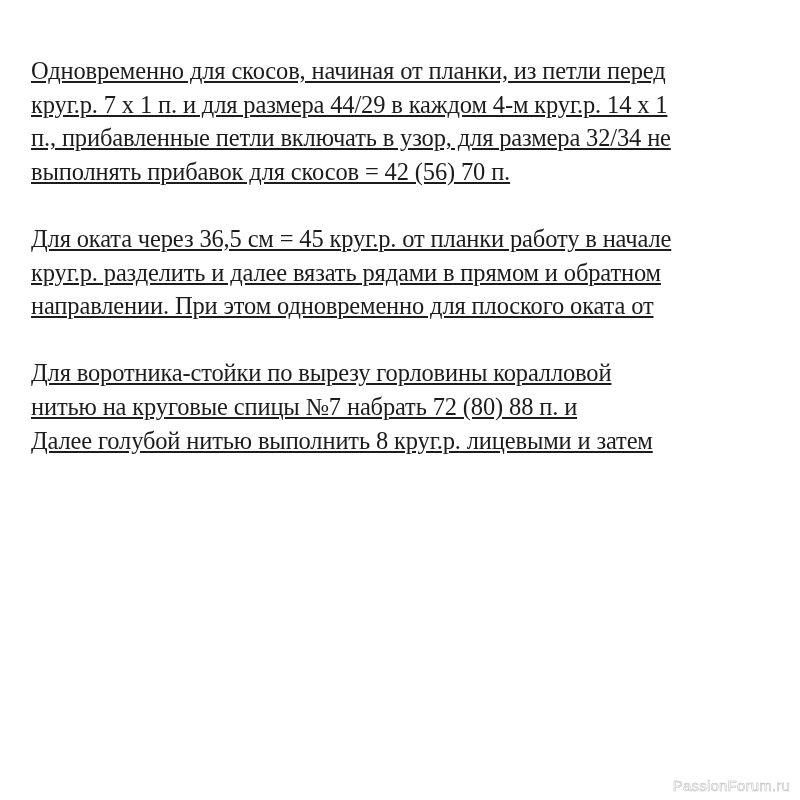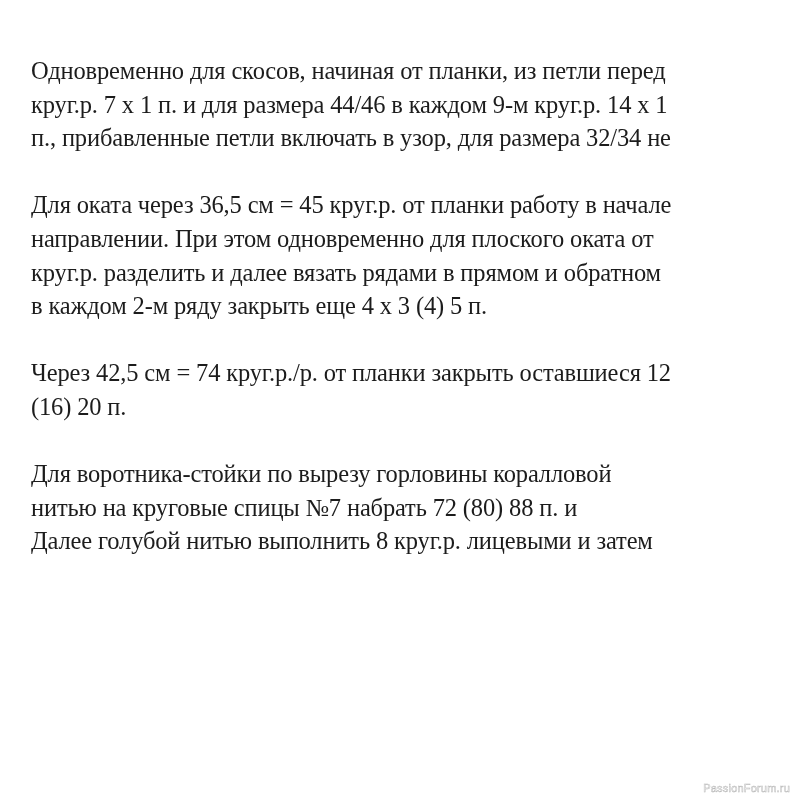--- a/index.html
+++ b/index.html
@@ -19,58 +19,55 @@
       top: 54px;
       width: 760px;
       font-family: "Liberation Serif", "DejaVu Serif", serif;
       font-size: 24.5px;
       line-height: 33.6px;
       color: #1c1c1c;
       letter-spacing: -0.15px;
     }
     .para {
       margin: 0 0 33.6px 0;
+      text-decoration: underline;
     }
     .line {
       display: block;
       white-space: nowrap;
     }
     .watermark {
       position: absolute;
       right: 10px;
       bottom: 6px;
       font-family: "Liberation Sans", "DejaVu Sans", sans-serif;
-      font-size: 11px;
+      font-size: 15px;
       color: #ffffff;
       -webkit-text-stroke: 0.5px #b8b8b8;
       letter-spacing: 0.2px;
     }
   </style>
 </head>
 <body>
 
 <div class="page">
 
   <div class="para">
     <span class="line">Одновременно для скосов, начиная от планки, из петли перед</span>
-    <span class="line">круг.р. 7 x 1 п. и для размера 44/46 в каждом 9-м круг.р. 14 x 1</span>
+    <span class="line">круг.р. 7 x 1 п. и для размера 44/29 в каждом 4-м круг.р. 14 x 1</span>
     <span class="line">п., прибавленные петли включать в узор, для размера 32/34 не</span>
+    <span class="line">выполнять прибавок для скосов = 42 (56) 70 п.</span>
   </div>
 
   <div class="para">
     <span class="line">Для оката через 36,5 см = 45 круг.р. от планки работу в начале</span>
+    <span class="line">круг.р. разделить и далее вязать рядами в прямом и обратном</span>
     <span class="line">направлении. При этом одновременно для плоского оката от</span>
-    <span class="line">круг.р. разделить и далее вязать рядами в прямом и обратном</span>
-    <span class="line">в каждом 2-м ряду закрыть еще 4 x 3 (4) 5 п.</span>
   </div>
 
-  <div class="para">
-    <span class="line">Через 42,5 см = 74 круг.р./р. от планки закрыть оставшиеся 12</span>
-    <span class="line">(16) 20 п.</span>
-  </div>
 
 
   <div class="para">
     <span class="line">Для воротника-стойки по вырезу горловины коралловой</span>
     <span class="line">нитью на круговые спицы №7 набрать 72 (80) 88 п. и</span>
     <span class="line">Далее голубой нитью выполнить 8 круг.р. лицевыми и затем</span>
   </div>
 
 </div>
 

